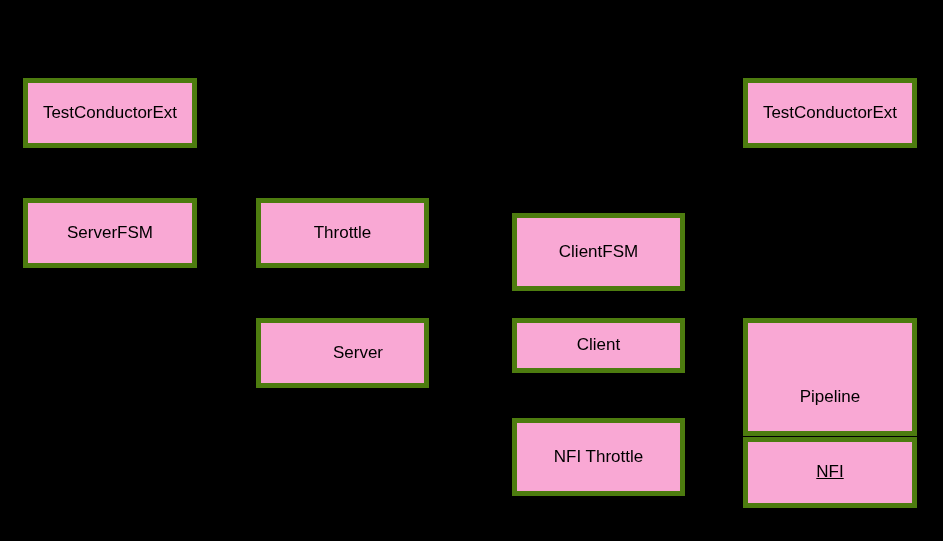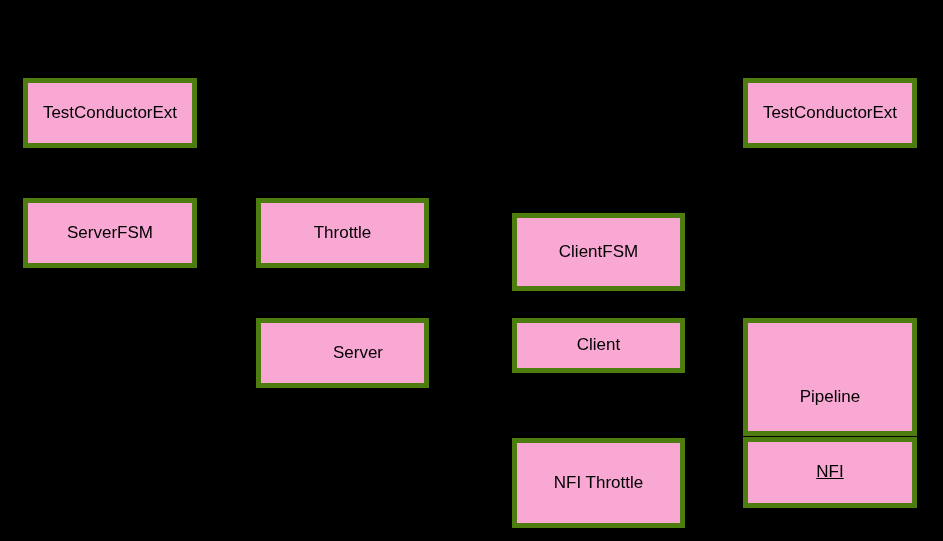--- a/index.html
+++ b/index.html
@@ -39,21 +39,21 @@
   .tce-right           { left: 743px; top: 78px;  width: 174px; height: 70px; }
   .controller          { left: 23px;  top: 198px; width: 174px; height: 70px; }
   .server-fsm          { left: 256px; top: 198px; width: 173px; height: 70px; }
   .client-fsm          { left: 512px; top: 213px; width: 173px; height: 78px; }
   .barrier-coordinator { left: 23px;  top: 318px; width: 174px; height: 70px; }
   .server              { left: 256px; top: 318px; width: 173px; height: 70px; padding-left: 31px; }
   .client              { left: 512px; top: 318px; width: 173px; height: 55px; }
   .pipeline            { left: 743px; top: 318px; width: 174px; height: 118px;
                          align-items: flex-end; }
   .pipeline .label-slot{ height: 68px; display: flex; align-items: center; }
-  .nfi-throttle        { left: 512px; top: 438px; width: 173px; height: 90px; }
+  .nfi-throttle        { left: 512px; top: 418px; width: 173px; height: 78px; }
   .nfi                 { left: 743px; top: 437px; width: 174px; height: 71px; text-decoration: underline; }
 </style>
 </head>
 <body>
 
 <div class="canvas">
 
   <div class="node tce-left">
     <span class="label">TestConductorExt</span>
   </div>

